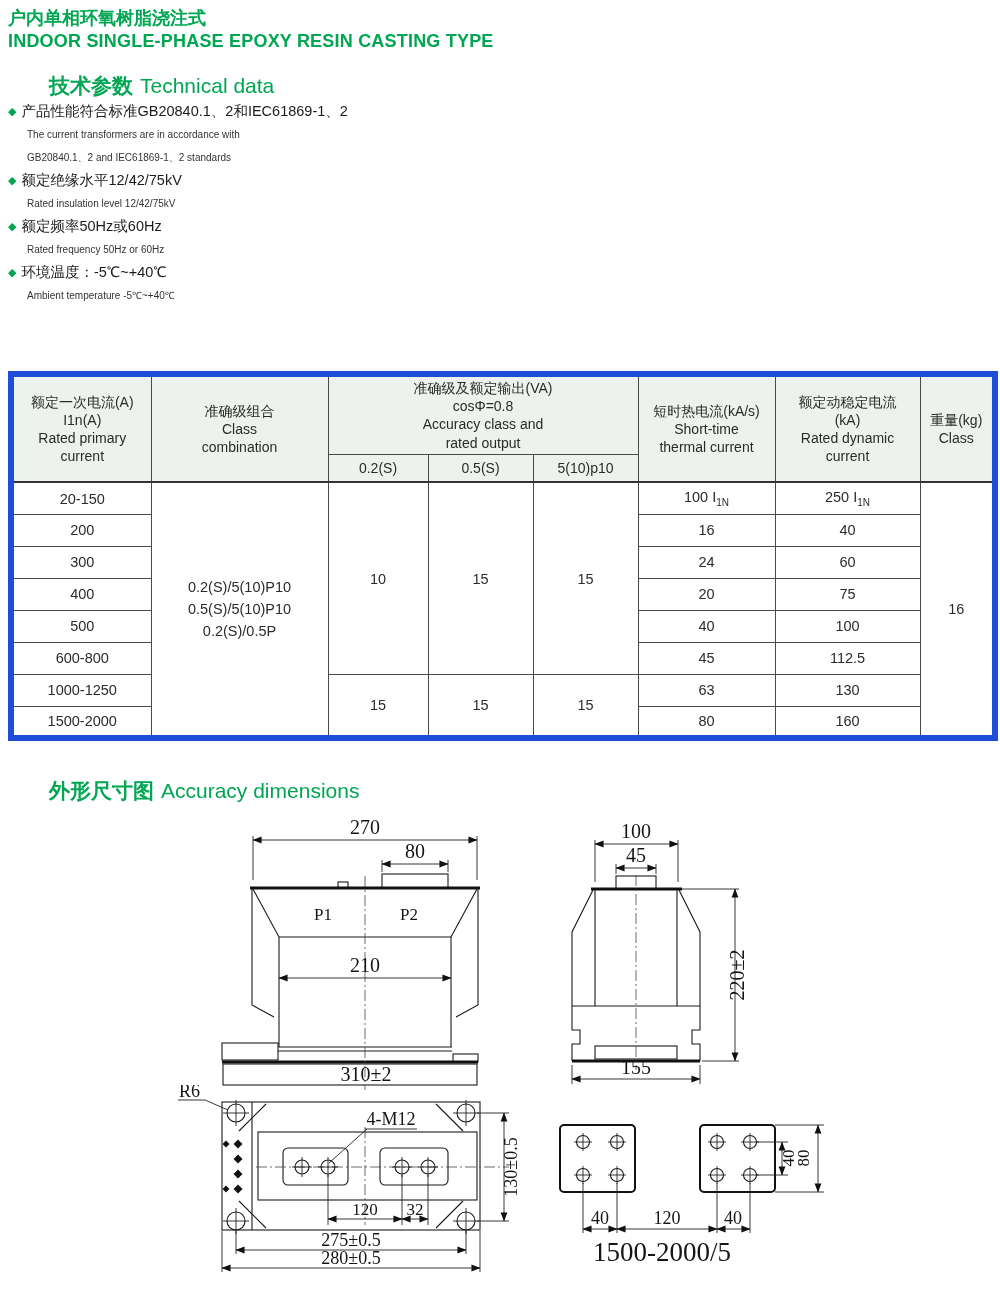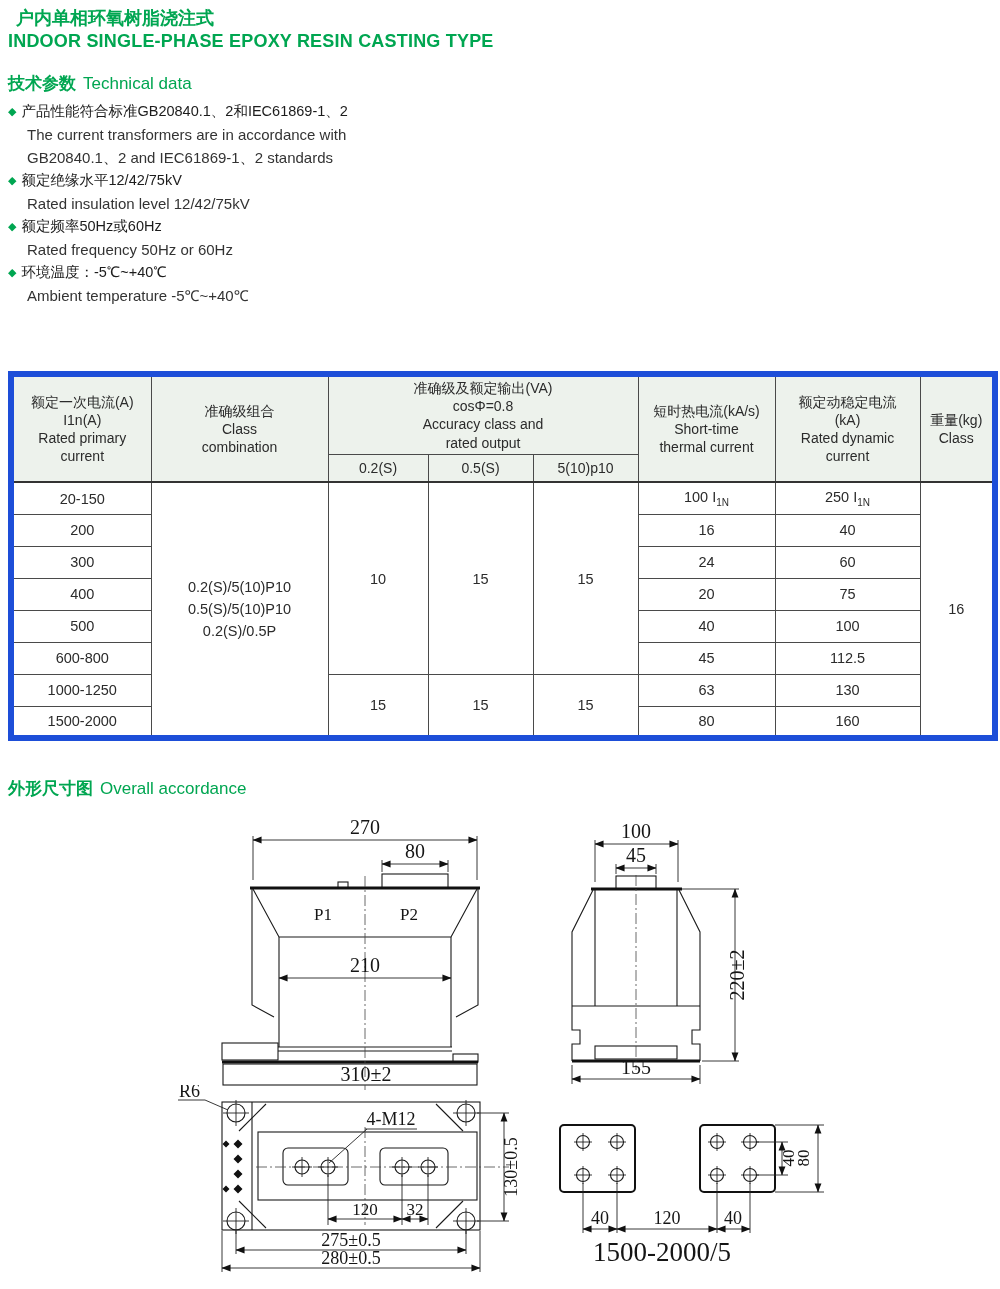--- a/index.html
+++ b/index.html
@@ -8,31 +8,31 @@
     width: 1000px; height: 1289px;
     background: #ffffff;
     position: relative;
     font-family: "Liberation Sans", sans-serif;
     color: #222;
     overflow: hidden;
   }
   .abs { position: absolute; }
   .green { color: #00a651; }
 
-  .title-zh { left:8px; top:6px;  font-size:18px; font-weight:bold;margin-left:8px; }
+  .title-zh { left:8px; top:6px;  font-size:18px; font-weight:bold; }
   .title-en { left:8px; top:31px; font-size:18px; font-weight:bold; letter-spacing:.2px; }
 
-  .sec-head { font-size:17px; }
+  .sec-head { font-size:21px;margin-left:41px; }
   .sec-head .zh { font-weight:bold; margin-right:7px; }
   .sec-head-1 { left:8px; top:72px; }
   .sec-head-2 { left:8px; top:777px; }
 
   .bullets { left:8px; top:100px; width:520px; }
   .zh-line { font-size:14.5px; color:#1c1c1c; line-height:23px; }
-  .en-line { font-size:15px;  color:#333;    line-height:23px; padding-left:19px; }
+  .en-line { font-size:10px;  color:#333;    line-height:23px; padding-left:19px; }
   .diamond { color:#00a651; font-size:11px; margin-right:5px; vertical-align:1px; }
 
   table.spec {
     position:absolute; left:8px; top:371px;
     border-collapse:collapse; table-layout:fixed; width:984px;
     border:6px solid #1d4ed8;
   }
   .spec th, .spec td {
     border:1px solid #4a4a4a; text-align:center; vertical-align:middle;
     font-weight:normal; padding:2px;
@@ -175,21 +175,21 @@
     </tr>
     <tr>
       <td>1500-2000</td>
       <td>80</td>
       <td>160</td>
     </tr>
   </tbody>
 </table>
 
 <div class="abs sec-head sec-head-2 green">
-  <span class="zh">外形尺寸图</span><span>Overall accordance</span>
+  <span class="zh">外形尺寸图</span><span>Accuracy dimensions</span>
 </div>
 
 <svg class="draw" style="left:192px;top:818px" width="330" height="290" viewBox="0 0 330 290">
   <defs>
     <marker id="fa" viewBox="0 0 10 10" refX="9.5" refY="5" markerWidth="10" markerHeight="10" orient="auto-start-reverse">
       <path d="M0,1.2 L10,5 L0,8.8 Z" fill="#111"></path>
     </marker>
   </defs>
   <g>
     <rect class="lw" x="146" y="64" width="10" height="6"></rect>

